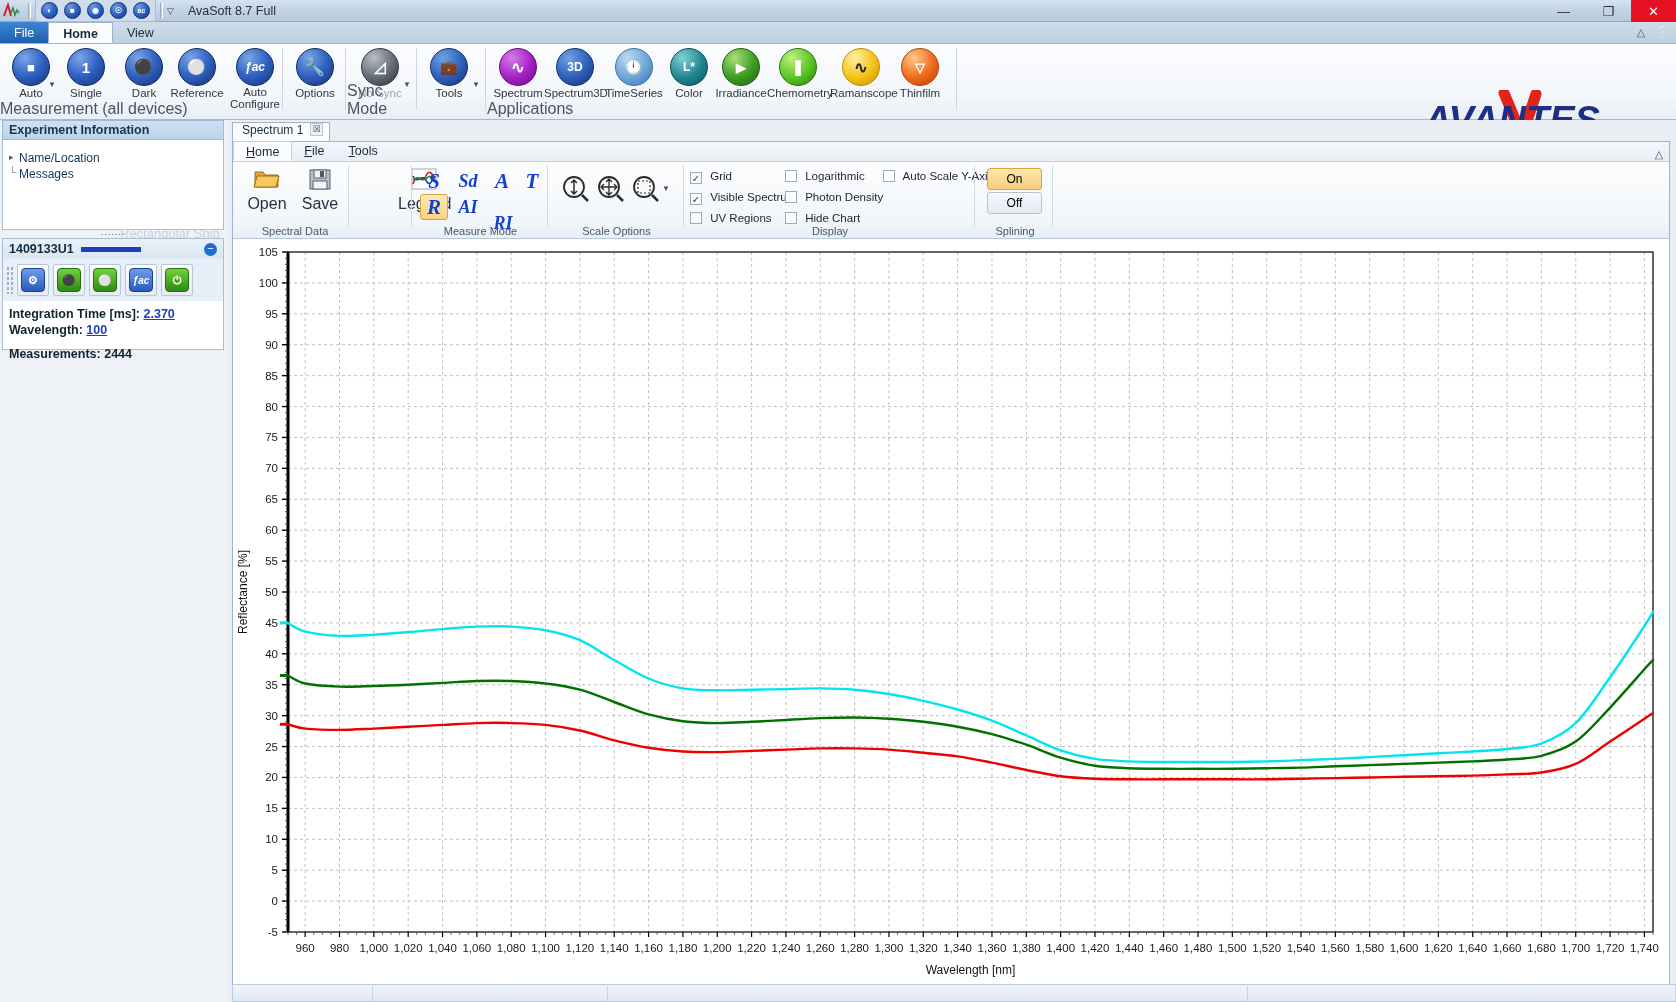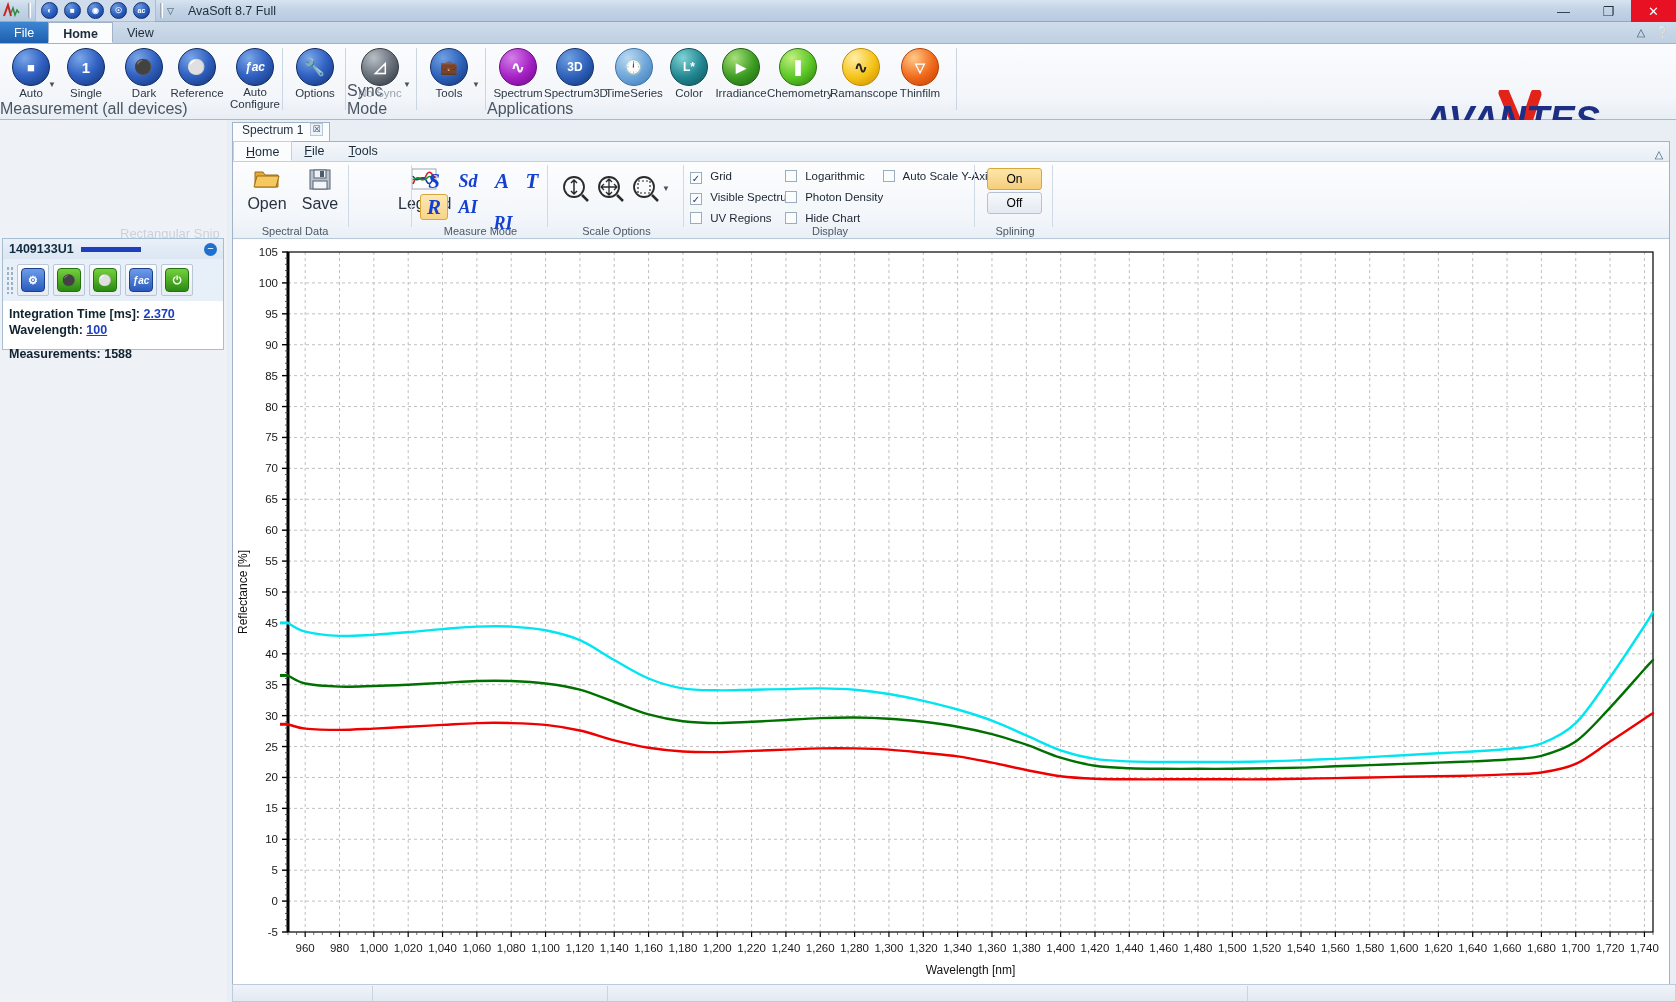--- a/index.html
+++ b/index.html
@@ -333,20 +333,34 @@
     <svg width="250" height="62" viewBox="0 0 250 62">
       <path d="M86,3 L104,46 L118,4" stroke="#e2231a" stroke-width="11" fill="none" stroke-linecap="round" stroke-linejoin="round"></path>
       <text x="6" y="43" font-family="Liberation Sans, sans-serif" font-size="38" font-weight="bold" font-style="italic" fill="#1d2f84">AVANTES</text>
       <text x="44" y="59" font-family="Liberation Sans, sans-serif" font-size="13.5" font-weight="bold" font-style="italic" fill="#1d2f84">enlightening spectroscopy</text>
     </svg>
   </div>
 </div>
 
 <div id="leftpanel">
 
+  <div id="expinfo">
+    <div class="panelhdr">Experiment Information</div>
+    <div class="treebox">
+      <div class="tnode">
+        <span class="arrow">▸</span>
+        <span>Name/Location</span>
+      </div>
+      <div class="tnode">
+        <span class="dots">└</span>
+        <span>Messages</span>
+      </div>
+    </div>
+    <div class="griphandle">∙∙∙∙∙∙∙</div>
+  </div>
 
   <div class="watermark">Rectangular Snip</div>
 
   <div id="devpanel">
     <div class="devhdr">
       <span class="devname">1409133U1</span>
       <span class="devbar"></span>
       <span class="devminus">−</span>
     </div>
     <div class="devicons">
@@ -372,21 +386,21 @@
         <span>Integration Time  [ms]:</span>
         <span class="lnk">2.370</span>
       </div>
       <div>
         <span>Wavelength:</span>
         <span class="lnk">100</span>
       </div>
       <div style="height:8px"></div>
       <div>
         <span>Measurements:</span>
-        <span>1588</span>
+        <span>2444</span>
       </div>
     </div>
   </div>
 </div>
 
 <div id="vsplitter">
     <div class="vgrip"></div>
   </div>
 
 <div id="doc">

